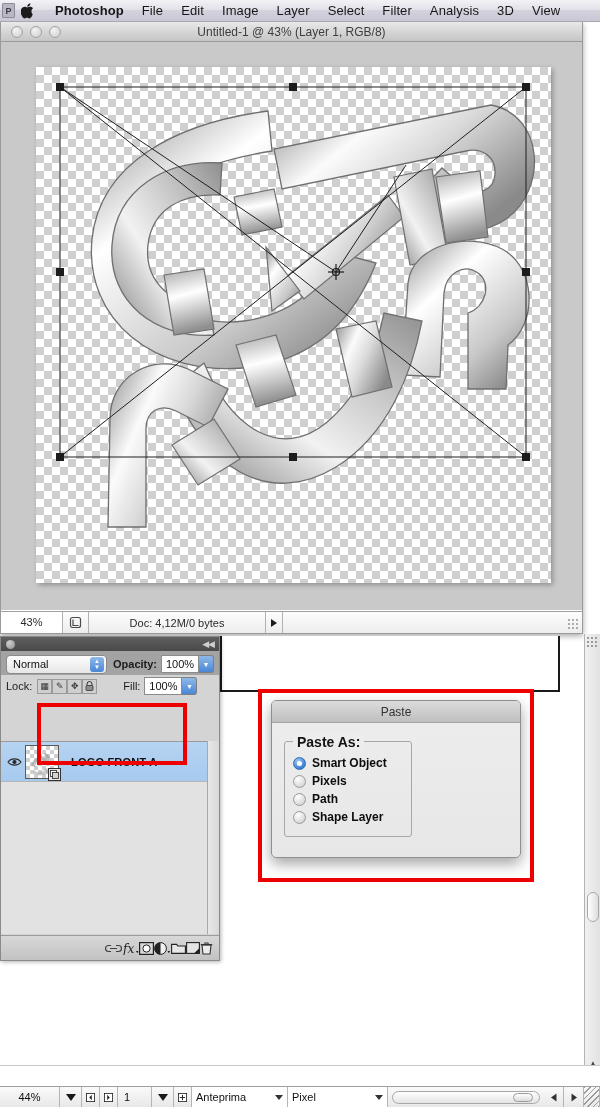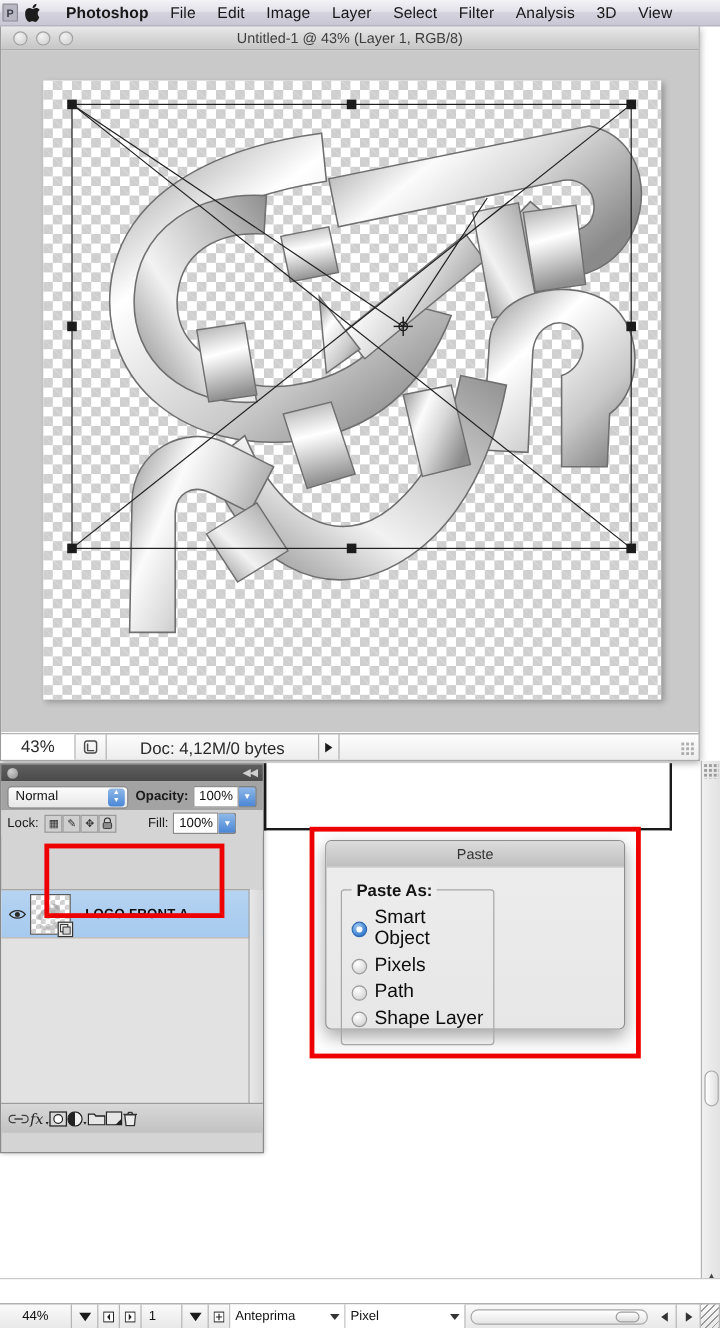--- a/index.html
+++ b/index.html
@@ -61,21 +61,21 @@
     background-position:0 0, 8px 8px;
     overflow:hidden;
   }
   .artwork{ position:absolute; left:0; top:0; width:515px; height:516px; }
 
   
   .doc-status{
     position:absolute; left:0; bottom:0; width:100%; height:22px;
     background:linear-gradient(to bottom,#fdfdfd,#ededed);
     border-top:1px solid #a0a0a0;
-    display:flex; align-items:center; font-size:14px; color:#2a2a2a;
+    display:flex; align-items:center; font-size:11px; color:#2a2a2a;
   }
   .ds-zoom{ width:62px; text-align:center; background:#fff; height:100%;
             line-height:21px; border-right:1px solid #b2b2b2;}
   .ds-icon{ width:26px; height:100%; border-right:1px solid #b2b2b2;
             display:flex;align-items:center;justify-content:center; }
   .ds-doc{ padding:0 10px; flex:0 0 auto; width:176px; text-align:center;}
   .ds-arrow{ width:18px; display:flex;align-items:center;justify-content:center;
              border-left:1px solid #b2b2b2; border-right:1px solid #b2b2b2; height:100%;}
   .grip{ position:absolute; right:3px; bottom:3px; width:12px;height:12px;
          background-image:radial-gradient(#9b9b9b 40%,transparent 41%);
@@ -165,24 +165,24 @@
     background:#e8e8e8; border:1px solid #333;
     display:flex;align-items:center;justify-content:center;font-size:8px;color:#111;
   }
   .layer-name{ margin-left:12px; font-size:11px; color:#111; }
   .layer-name.bold{ font-weight:bold; letter-spacing:.2px;}
   .lp-scroll{
     position:absolute; right:0; top:104px; bottom:26px; width:12px;
     background:linear-gradient(to right,#e8e8e8,#d8d8d8); border-left:1px solid #a8a8a8;
   }
   .lp-footer{
-    position:absolute; left:0; bottom:16px; width:218px; height:25px;
+    position:absolute; left:0; bottom:0; width:218px; height:25px;
     background:linear-gradient(to bottom,#d8d8d8,#c2c2c2);
     border-top:1px solid #9b9b9b;
-    display:flex; align-items:center; justify-content:flex-start; padding:0 6px;
+    display:flex; align-items:center; justify-content:flex-end; padding:0 6px;
   }
   .fbtn{ font-size:11px; color:#2b2b2b; display:flex;align-items:center; }
 
   
   .redbox{ position:absolute; border:4px solid #ee0000; z-index:35; pointer-events:none; }
 
   
   .whitepanel{
     position:absolute; left:220px; top:636px; width:340px; height:56px;
     background:#fff; border:2px solid #1a1a1a; border-top:none; z-index:12;
@@ -221,21 +221,21 @@
     width:13px;height:13px;border-radius:50%;
     background:radial-gradient(circle at 35% 28%,#ffffff,#dcdcdc 65%,#c4c4c4);
     border:1px solid #9a9a9a; margin-right:6px; flex:0 0 auto;
     display:flex; align-items:center; justify-content:center;
   }
   .radio.checked{
     background:radial-gradient(circle at 35% 28%,#9fc8f2,#3f81d2 70%,#2a63ab);
     border:1px solid #2f6bb3;
   }
   .radio.checked i{ width:5px;height:5px;border-radius:50%;background:#fff;display:block; }
-  .radio-label{ font-size:16px; color:#0d0d0d; }
+  .radio-label{ font-size:12px; color:#0d0d0d;font-weight:bold; }
   .btncol{ margin-left:10px; padding-top:10px; display:flex;flex-direction:column;gap:6px; }
   .btn{
     width:92px;height:21px;border-radius:11px;
     display:flex;align-items:center;justify-content:center;
     font-size:12px; color:#101010;
     background:linear-gradient(to bottom,#fdfdfd,#ededed 48%,#e0e0e0 52%,#f3f3f3);
     border:1px solid #9a9a9a;
   }
   .btn.primary{
     background:linear-gradient(to bottom,#b9d8fa 0%,#5fa2ef 45%,#2f7ee0 52%,#7fbcf6 100%);

